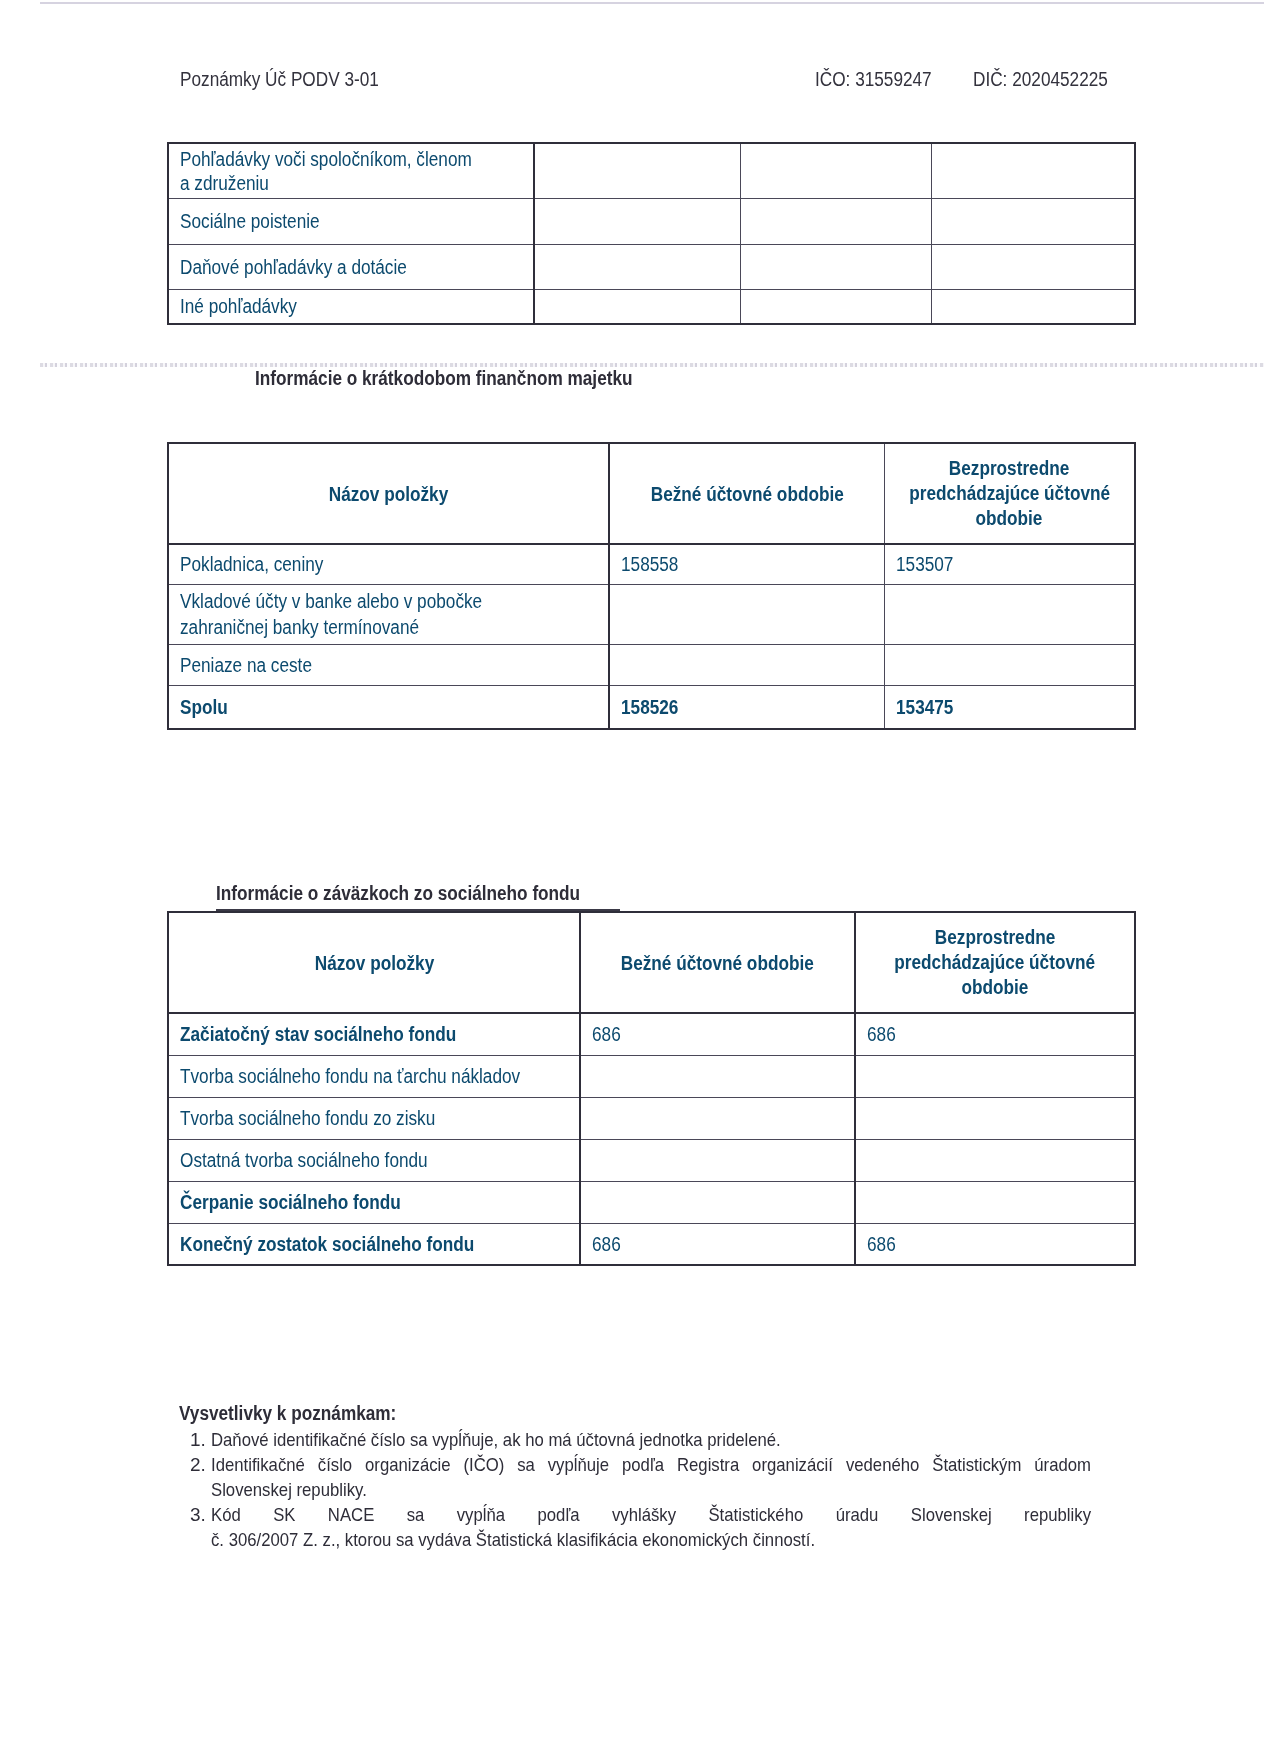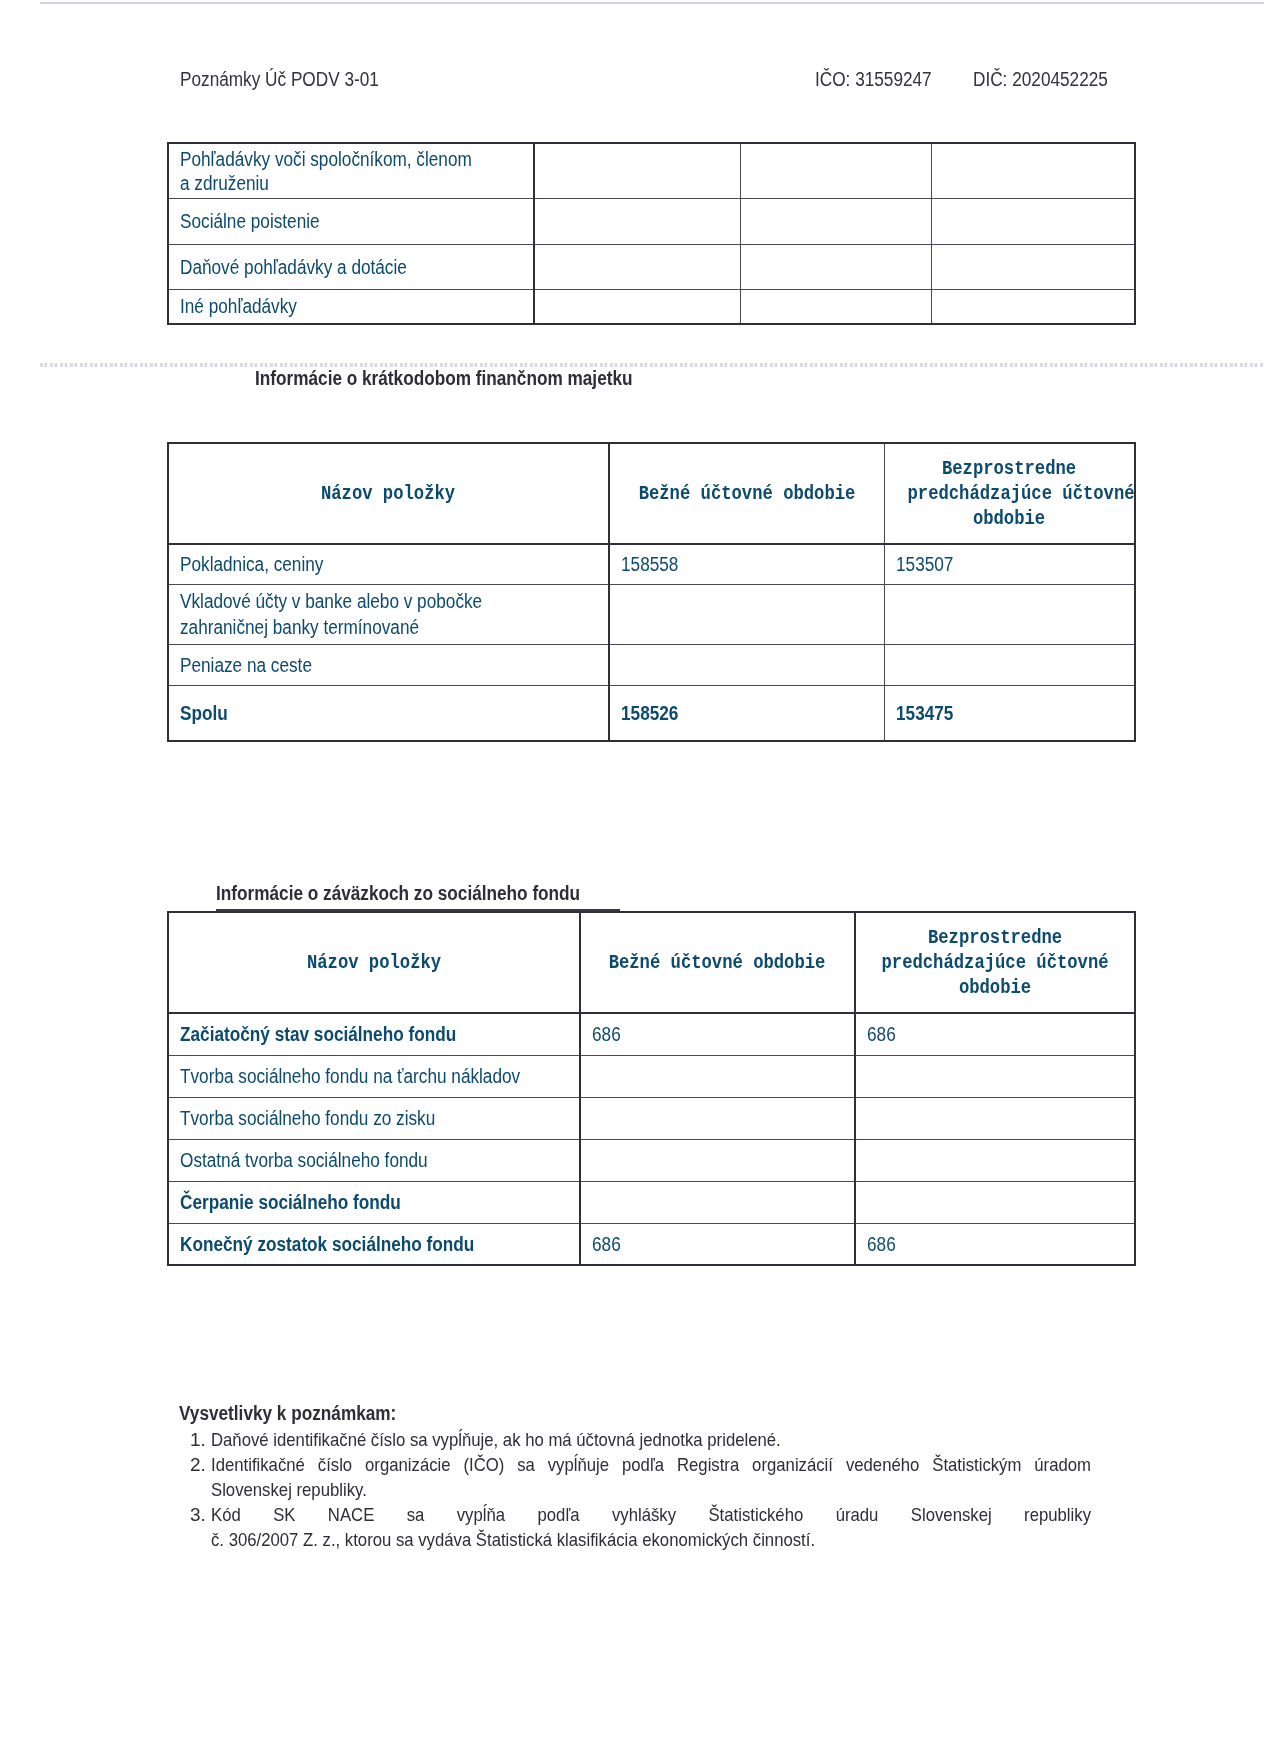--- a/index.html
+++ b/index.html
@@ -14,32 +14,32 @@
   .nxc { display: inline-block; transform: scaleX(0.86); transform-origin: center center; white-space: nowrap; }
   .hdr { position: absolute; top: 68px; font-size: 20px; color: #33323d; }
   .hdr-left { left: 180px; }
   .hdr-right { left: 815px; }
   .hdr-right span { margin-right: 28px; }
 
   table.doc { position: absolute; border-collapse: collapse; table-layout: fixed; left: 167px; width: 967px;
     border: 2.5px solid #2f2e3a; }
   table.doc td, table.doc th { border: 1.3px solid #4a4858; padding: 0 0 0 11px; font-size: 20px;
     vertical-align: middle; text-align: left; font-weight: normal; color: #0c4a6e; line-height: 26px; overflow: hidden; }
-  table.doc th { text-align: center; padding: 12px 4px; font-weight: bold; border-bottom: 2.5px solid #2f2e3a; font-family: Liberation Mono, monospace; }
+  table.doc th { text-align: center; padding: 12px 4px; font-weight: bold; border-bottom: 2.5px solid #2f2e3a; }
   table.doc td.bold { font-weight: bold; }
   .col-sep { border-right: 2px solid #2f2e3a !important; }
 
   #t1 { top: 142px; }
   #t1 tr.r1 { height: 55px; } #t1 tr.r2 { height: 46px; } #t1 tr.r3 { height: 45px; margin-top: 16px; } #t1 tr.r4 { height: 35px; }
 
   .section-title { position: absolute; font-size: 20px; font-weight: bold; color: #2e2d38; }
   #title2 { left: 255px; top: 367px; }
   #t2 { top: 442px; }
   #t2 tr.h { height: 83px; } #t2 tr.a { height: 40px; } #t2 tr.b { height: 54px; } #t2 tr.c { height: 60px; }
-  #t2 tr.d { height: 41px; text-decoration: underline; } #t2 tr.e { height: 56px; }
+  #t2 tr.d { height: 41px; text-decoration: underline; } #t2 tr.e { height: 44px; }
 
   #title3 { left: 216px; top: 882px; font-weight: bold; }
   #title3-underline { position: absolute; left: 216px; top: 909px; width: 404px; height: 1.5px; background: #3a3946; }
   #t3 { top: 911px; }
   #t3 tr.h { height: 87px; } #t3 tr.r { height: 42px; }
 
   .notes { position: absolute; left: 179px; top: 1402px; width: 940px; font-size: 19px; color: #2e2d38; }
   .notes .nt { font-weight: bold; font-size: 20px; margin-bottom: 2px; }
   .notes ol { margin: 0; padding-left: 32px; }
   .notes li { line-height: 25px; text-align: justify; padding-left: 0; }

